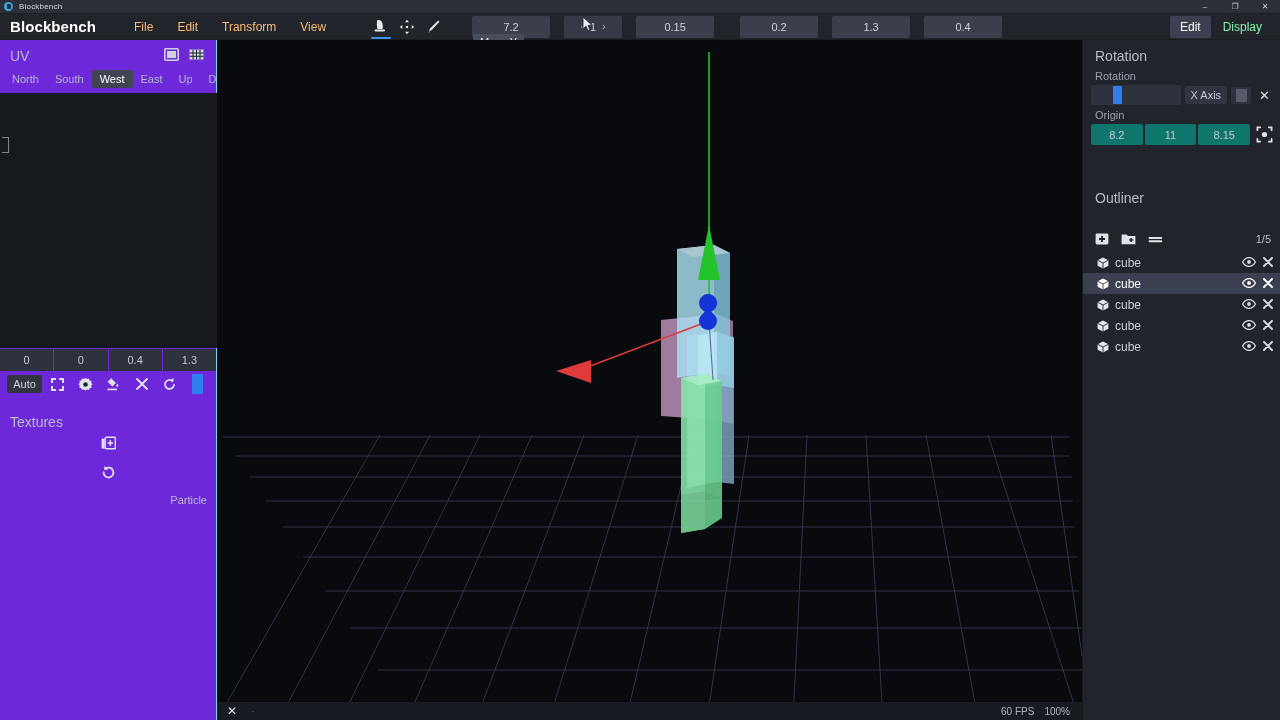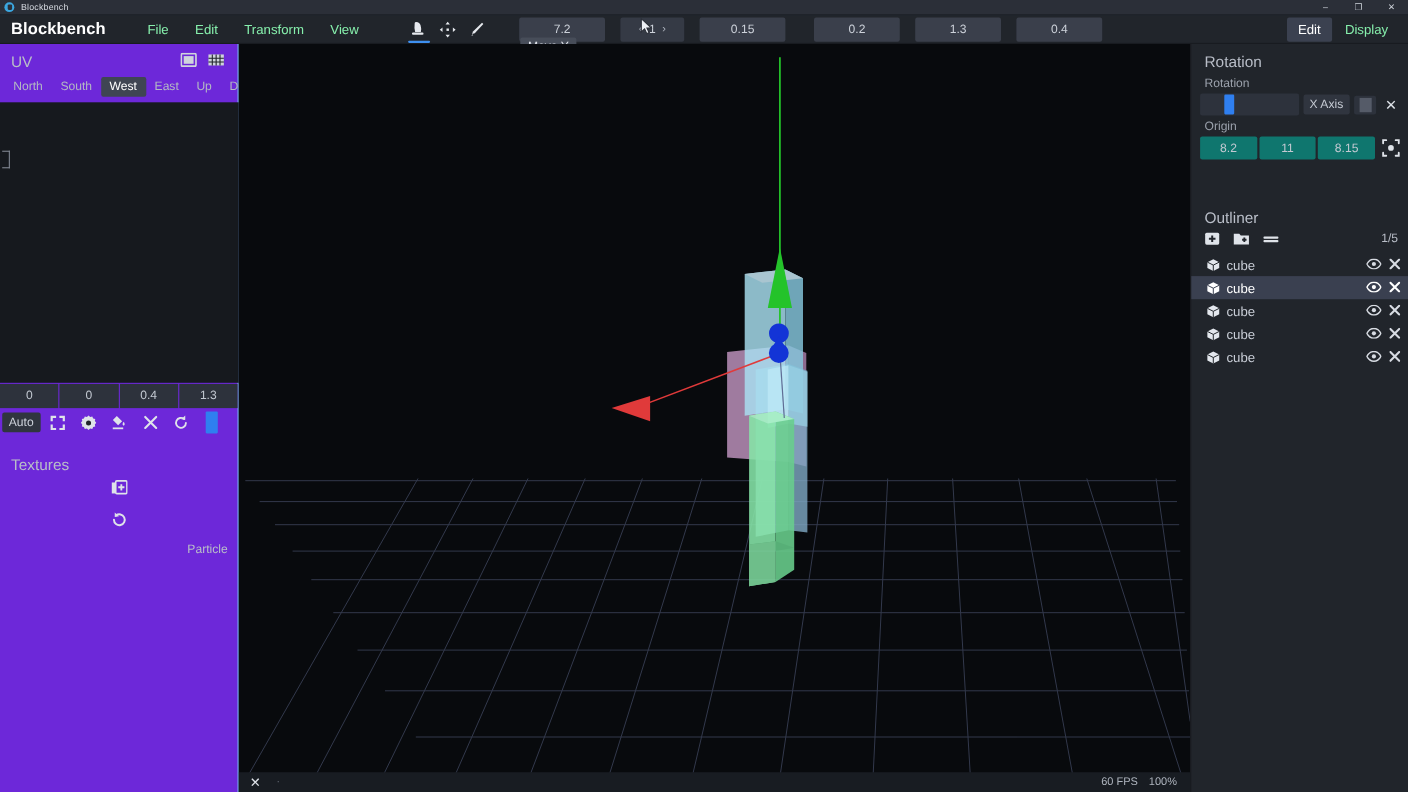--- a/index.html
+++ b/index.html
@@ -40,21 +40,21 @@
     position: absolute; left: 0; top: 14px; width: 1280px; height: 26px;
     background: #21252b; display: flex; align-items: center;
     border-bottom: 1px solid #181b20;
   }
   .brand {
     font-size: 15px; font-weight: bold; color: #ffffff;
     margin-left: 10px; letter-spacing: .1px;
   }
   .menu-items { display: flex; margin-left: 26px; gap: 0px; }
   .menu-item {
-    font-size: 12px; color: #86efac; padding: 4px 12px; cursor: default;
+    font-size: 12px; color: #fdba74; padding: 4px 12px; cursor: default;
   }
 
   
   .mode-icons { display: flex; margin-left: 30px; align-items: flex-end; height: 26px; }
   .mode-ico {
     width: 26px; height: 26px; display: flex; align-items: center; justify-content: center;
     position: relative; color: #e6e9ee;
   }
   .mode-ico.active::after {
     content: ""; position: absolute; left: 3px; right: 3px; bottom: 1px;
@@ -121,21 +121,21 @@
   }
 
   .uv-nums { position: absolute; left: 0; top: 309px; width: 217px; height: 22px; display: flex; }
   .uv-num {
     flex: 1; height: 22px; background: #2d323c; margin-right: 1px;
     display: flex; align-items: center; justify-content: center;
     font-size: 11px; color: #c3c9d2;
   }
   .uv-tools {
     position: absolute; left: 0; top: 332px; width: 217px; height: 24px;
-    display: flex; align-items: center; gap: 0px; padding-left: 2px;
+    display: flex; align-items: center; gap: 0px; padding-left: 2px; justify-content: center;
   }
   .uv-tool {
     width: 28px; height: 24px; display: flex; align-items: center; justify-content: center;
     color: #dfe3e9;
   }
   .auto-btn {
     font-size: 11px; color: #cdd2da; padding: 3px 6px; background: #30353f;
     border-radius: 2px; margin-right: 2px;
   }
   .swatch { width: 11px; height: 20px; background: #2f7ff0; border-radius: 1px; }
@@ -188,21 +188,21 @@
 
   .origin-row { display: flex; align-items: center; padding: 0 4px 0 8px; gap: 2px; }
   .onum {
     flex: 1; height: 21px; background: #0f766e; border-radius: 2px;
     display: flex; align-items: center; justify-content: center;
     font-size: 11px; color: #c3c9d2;
   }
   .pivot-ico { width: 24px; display: flex; align-items: center; justify-content: center; color: #dfe3e9; }
 
   .outliner { position: absolute; left: 0; top: 142px; width: 198px; }
-  .ol-toolbar { display: flex; align-items: center; padding: 2px 10px 2px 12px; gap: 12px; }
+  .ol-toolbar { display: flex; align-items: center; padding: 2px 10px 2px 12px; gap: 12px; margin-top: 22px; }
   .ol-count { margin-left: auto; font-size: 11px; color: #b9bec8; }
   .ol-list { margin-top: 4px; }
   .ol-row {
     display: flex; align-items: center; height: 21px; padding: 0 8px 0 14px;
     font-size: 12px; color: #c9ced7; gap: 6px;
   }
   .ol-row.selected { background: #3a4050; color: #ffffff; }
   .ol-name { flex: 1; }
   .ol-icons { display: flex; gap: 7px; align-items: center; color: #d7dbe2; }
   .cube-ico { color: #e3e7ed; display: flex; align-items: center; }

